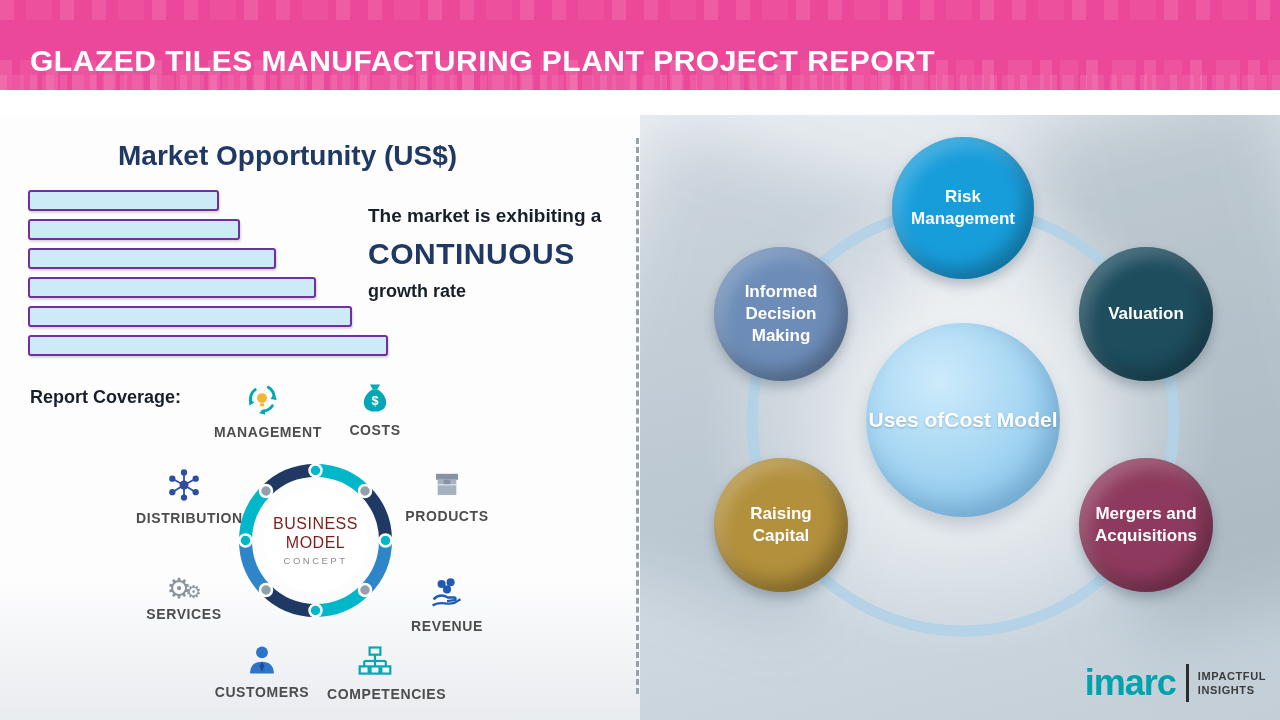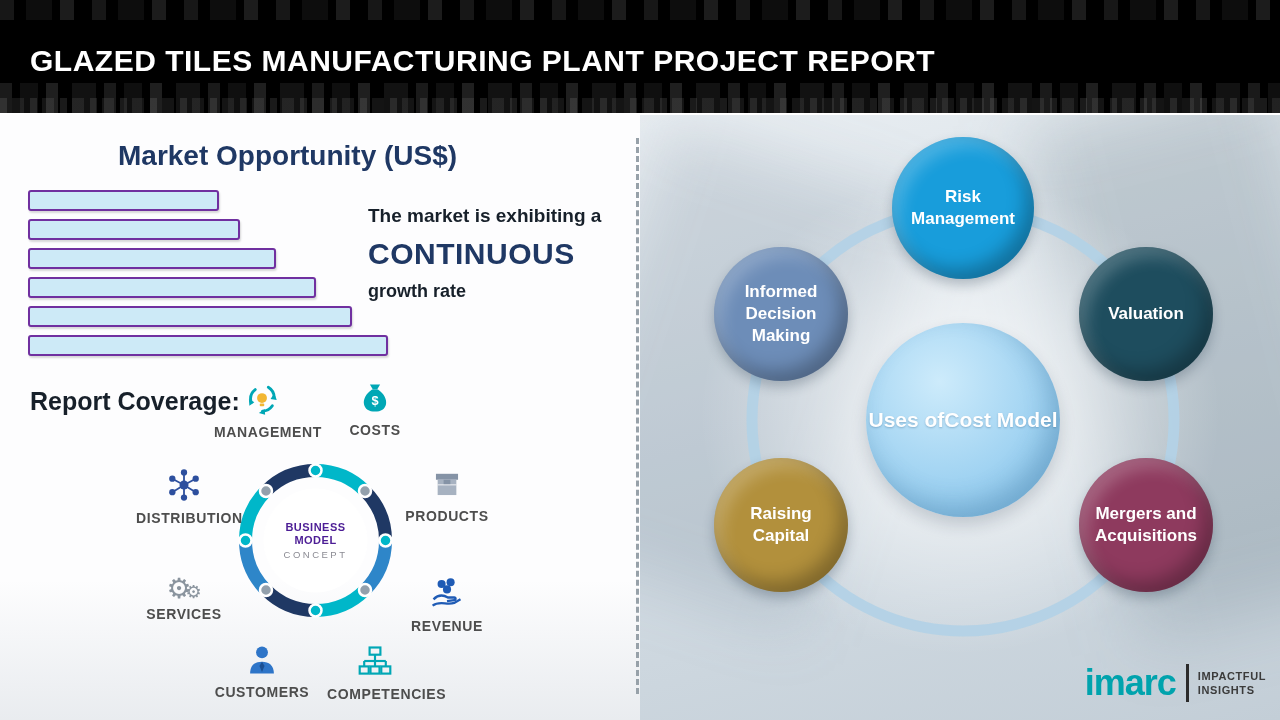--- a/index.html
+++ b/index.html
@@ -1,20 +1,20 @@
 <!DOCTYPE html>
 <html><head>
 <meta charset="utf-8">
 <style>
   * { margin:0; padding:0; box-sizing:border-box; }
   html,body { width:1280px; height:720px; font-family:"Liberation Sans", sans-serif; background:#fff; }
   #page { position:relative; width:1280px; height:720px; overflow:hidden; }
 
   
-  .header { position:absolute; left:0; top:0; width:1280px; height:113px; background:#000000; overflow:hidden; }
+  .header { position:absolute; left:0; top:0; width:1280px; height:90px; background:#ec4899; overflow:hidden; }
   .skyline-top { position:absolute; top:0; left:0; right:0; height:20px;
     background:repeating-linear-gradient(90deg, rgba(255,255,255,.09) 0 14px, transparent 14px 26px,
       rgba(255,255,255,.05) 26px 52px, transparent 52px 60px, rgba(255,255,255,.11) 60px 74px, transparent 74px 92px); }
   .skyline-a { position:absolute; bottom:0; left:0; right:0; height:30px;
     background:repeating-linear-gradient(90deg, rgba(255,255,255,.10) 0 12px, transparent 12px 20px,
       rgba(255,255,255,.06) 20px 38px, transparent 38px 46px, rgba(255,255,255,.12) 46px 58px,
       transparent 58px 72px, rgba(255,255,255,.07) 72px 96px, transparent 96px 104px); }
   .skyline-b { position:absolute; bottom:0; left:0; right:0; height:15px;
     background:repeating-linear-gradient(90deg, rgba(255,255,255,.10) 0 7px, transparent 7px 12px,
       rgba(255,255,255,.08) 12px 24px, transparent 24px 30px); }
@@ -32,26 +32,26 @@
   .divider { position:absolute; left:636px; top:138px; height:556px; border-left:3px dashed #97a1a9; }
 
   
   .section-title { position:absolute; left:118px; top:25px; font-size:28px; font-weight:bold; color:#1f3864; }
   .bars { position:absolute; left:28px; top:75px; }
   .bar { height:21px; border:2px solid #7030a0; background:#cdeaf7; border-radius:3px; margin-bottom:8px; box-shadow:1px 2px 2px rgba(0,0,0,.15); }
   .growth { position:absolute; left:368px; top:90px; width:262px; }
   .growth-line1 { font-size:19px; font-weight:bold; color:#17202a; }
   .growth-line2 { font-size:30px; font-weight:bold; color:#1f3864; margin-top:10px; letter-spacing:.5px; }
   .growth-line3 { font-size:18px; font-weight:bold; color:#17202a; margin-top:10px; }
-  .coverage-label { position:absolute; left:30px; top:272px; font-size:25px; font-weight:bold; color:#17202a; }
+  .coverage-label { position:absolute; left:30px; top:272px; font-size:18px; font-weight:bold; color:#17202a; }
 
   
   .bm-wrap { position:absolute; left:228px; top:338px; width:175px; height:175px; }
   .bm-center-text { position:absolute; inset:0; display:flex; flex-direction:column; align-items:center; justify-content:center; text-align:center; }
-  .bm-line { font-size:11px; font-weight:700; color:#4c1d95; letter-spacing:.5px; line-height:1.15; }
+  .bm-line { font-size:16px; font-weight:400; color:#7f1d1d; letter-spacing:.5px; line-height:1.15; }
   .bm-sub { font-size:9.5px; color:#8b8b93; letter-spacing:2.5px; margin-top:3px; }
   .bm-item { position:absolute; width:96px; text-align:center; }
   .bm-item .label { display:block; font-size:14px; font-weight:bold; color:#4d4d4d; letter-spacing:.6px; margin-top:3px; }
   .it-management { left:214px; top:266px; }
   .it-costs { left:327px; top:266px; }
   .it-distribution { left:136px; top:352px; }
   .it-products { left:399px; top:352px; }
   .it-services { left:136px; top:460px; }
   .it-revenue { left:399px; top:460px; }
   .it-customers { left:214px; top:528px; }

